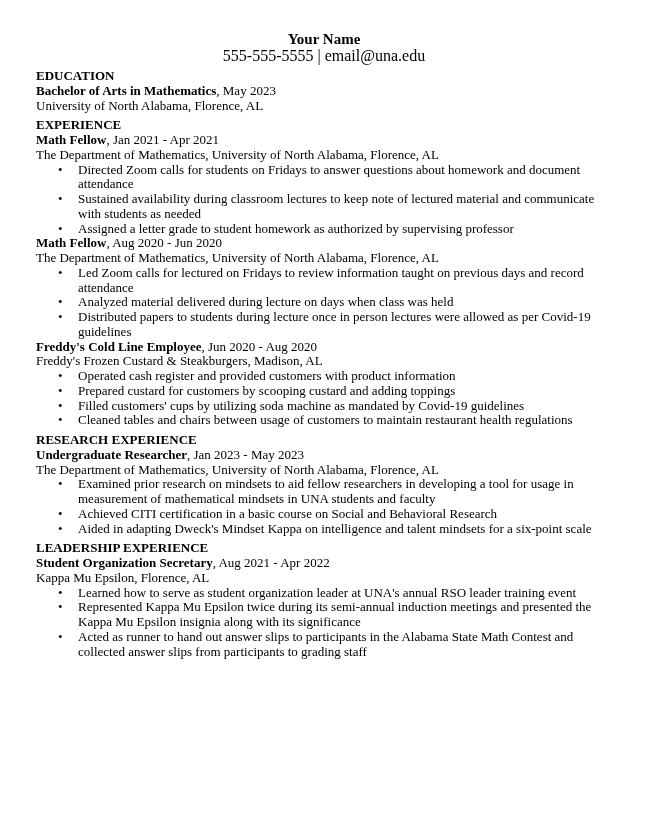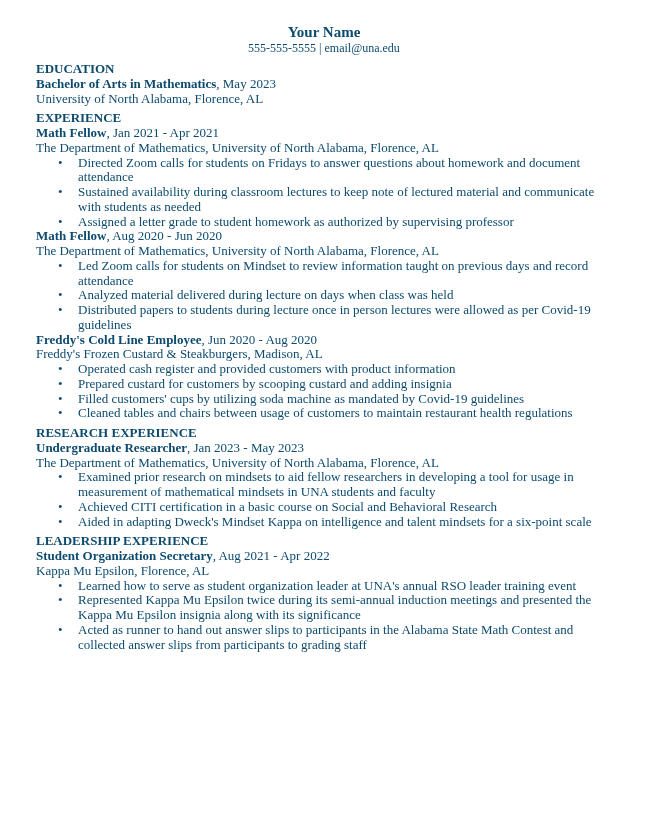--- a/index.html
+++ b/index.html
@@ -2,37 +2,37 @@
 <html><head>
 <meta charset="utf-8">
 <title>Resume</title>
 <style>
   html, body { margin: 0; padding: 0; background: #ffffff; }
   .page {
     position: relative;
     width: 648px;
     height: 822px;
     box-sizing: border-box;
-    padding: 24px 36px 0 36px;
+    padding: 31px 36px 0 36px;
     background: #ffffff;
-    color: #0c4a6e;
+    color: #000000;
     font-family: "Liberation Serif", "DejaVu Serif", serif;
     font-size: 13px;
     line-height: 14.75px;
     overflow: hidden;
   }
   .resume-name {
     text-align: center;
     font-weight: bold;
     font-size: 15px;
     line-height: 17px;
   }
   .contact-line {
     text-align: center;
-    font-size: 12px;
+    font-size: 16px;
     line-height: 15px;
     margin-bottom: 6px;
   }
   .resume-section { margin-top: 5px; }
   .section-title { font-weight: bold; }
   .bold { font-weight: bold; }
   .entry-role-line, .entry-org { white-space: normal; }
   ul.bullet-list {
     margin: 0;
     padding: 0;
@@ -77,32 +77,32 @@
         <li>Directed Zoom calls for students on Fridays to answer questions about homework and document attendance</li>
         <li>Sustained availability during classroom lectures to keep note of lectured material and communicate with students as needed</li>
         <li>Assigned a letter grade to student homework as authorized by supervising professor</li>
       </ul>
     </div>
 
     <div class="entry">
       <div class="entry-role-line"><span class="bold">Math Fellow</span><span>, Aug 2020 - Jun 2020</span></div>
       <div class="entry-org">The Department of Mathematics, University of North Alabama, Florence, AL</div>
       <ul class="bullet-list">
-        <li>Led Zoom calls for students on Mindset to review information taught on previous days and record attendance</li>
+        <li>Led Zoom calls for lectured on Fridays to review information taught on previous days and record attendance</li>
         <li>Analyzed material delivered during lecture on days when class was held</li>
         <li>Distributed papers to students during lecture once in person lectures were allowed as per Covid-19 guidelines</li>
       </ul>
     </div>
 
     <div class="entry">
       <div class="entry-role-line"><span class="bold">Freddy's Cold Line Employee</span><span>, Jun 2020 - Aug 2020</span></div>
       <div class="entry-org">Freddy's Frozen Custard &amp; Steakburgers, Madison, AL</div>
       <ul class="bullet-list">
         <li>Operated cash register and provided customers with product information</li>
-        <li>Prepared custard for customers by scooping custard and adding insignia</li>
+        <li>Prepared custard for customers by scooping custard and adding toppings</li>
         <li>Filled customers' cups by utilizing soda machine as mandated by Covid-19 guidelines</li>
         <li>Cleaned tables and chairs between usage of customers to maintain restaurant health regulations</li>
       </ul>
     </div>
   </section>
 
   <section class="resume-section">
     <div class="section-title">RESEARCH EXPERIENCE</div>
     <div class="entry">
       <div class="entry-role-line"><span class="bold">Undergraduate Researcher</span><span>, Jan 2023 - May 2023</span></div>

